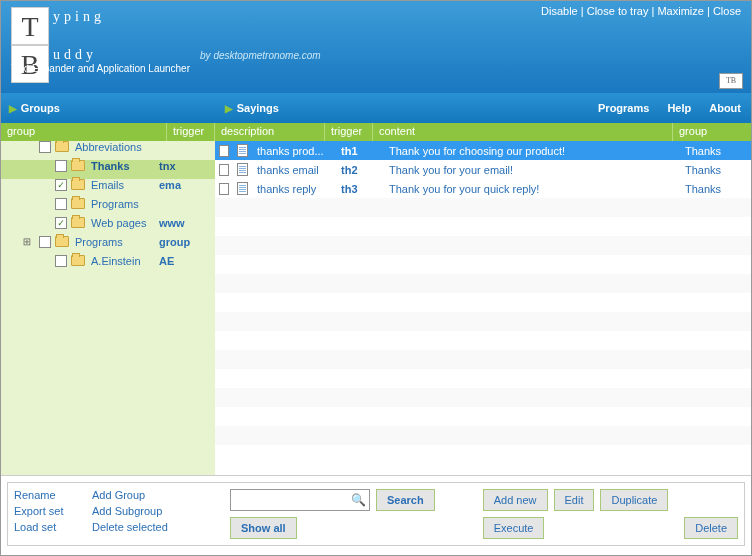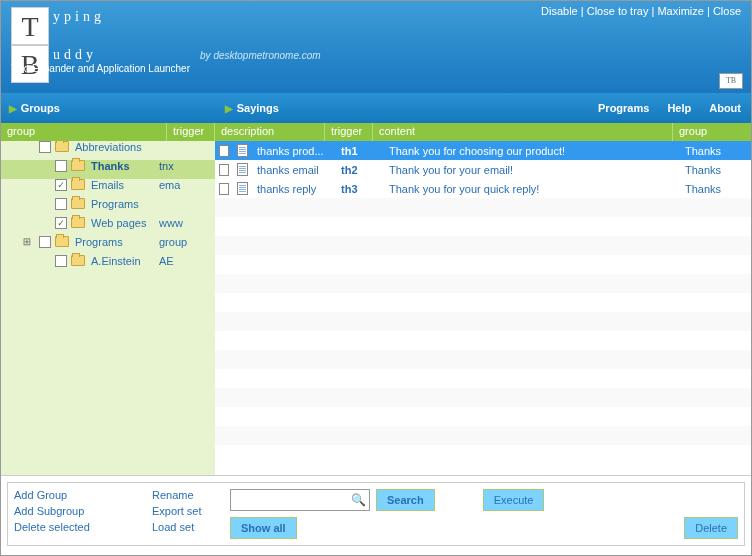--- a/index.html
+++ b/index.html
@@ -37,21 +37,21 @@
 
 .tree-panel { width: 214px; background: #e8f3cf; overflow: auto; }
 .tree-row { display: flex; height: 19px; padding-left: 18px; cursor: pointer; }
 .tree-row.selected { background: #c3e08f; }
 .exp-spacer { width: 16px; display: inline-block; text-align: center; color: #666; font-size: 10px; }
 .cb { width: 12px; height: 12px; background: #fff; border: 1px solid #888; display: inline-flex; align-items: center; justify-content: center; margin: 0 4px; font-size: 9px; color: #3a7c1a; }
 .folder { width: 14px; height: 11px; background: #f5d77a; border: 1px solid #c9a43a; border-radius: 1px; display: inline-block; margin-right: 6px; position: relative; }
 .folder::before { content: ''; position: absolute; top: -3px; left: 0; width: 6px; height: 3px; background: #f5d77a; border: 1px solid #c9a43a; border-bottom: none; }
 .tree-label { color: #2b6fb5; flex: 1; }
 .tree-row.selected .tree-label { font-weight: bold; color: #1e5a96; }
-.tree-trig { width: 56px; color: #2b6fb5; font-weight: normal; }
+.tree-trig { width: 56px; color: #2b6fb5; font-weight: bold; }
 .tree-row.selected .tree-trig { color: #1e5a96; }
 
 .actions-panel { flex: 1; overflow: auto; }
 .act-row { display: flex; height: 19px; align-items: center; cursor: pointer; }
 .act-row.selected { background: #3399ee; color: #fff; align-items: center; }
 .act-cell { padding: 0 6px; }
 .ac-cb { width: 18px; display: flex; align-items: center; justify-content: center; }
 .ac-ico { width: 18px; display: flex; align-items: center; justify-content: center; }
 .doc-icon { width: 11px; height: 13px; background: #fff; border: 1px solid #888; position: relative; }
 .doc-icon::before { content: ''; position: absolute; top: 2px; left: 1px; right: 1px; height: 1px; background: #88b4dd; box-shadow: 0 2px 0 #88b4dd, 0 4px 0 #88b4dd, 0 6px 0 #88b4dd; }
@@ -67,21 +67,21 @@
 .footer-inner { border: 1px solid #ccc; height: 64px; display: flex; padding: 6px; gap: 8px; }
 .ft-col { display: flex; flex-direction: column; gap: 4px; }
 .ft-col a { color: #2b6fb5; cursor: pointer; }
 .ft-col.primary { width: 130px; }
 .ft-col.secondary { width: 70px; }
 .ft-search-row { display: flex; align-items: flex-start; gap: 6px; flex-direction: column; }
 .search-line { display: flex; gap: 6px; }
 .search-box { position: relative; }
 .search-box input { width: 140px; height: 22px; border: 1px solid #999; padding: 2px 20px 2px 4px; }
 .search-box .mag { position: absolute; right: 4px; top: 4px; font-size: 12px; color: #666; }
-.btn { height: 22px; padding: 0 10px; border: 1px solid #a9c97a; background: #7dd3fc; color: #2b6fb5; font-weight: bold; cursor: pointer; }
+.btn { height: 22px; padding: 0 10px; border: 1px solid #a9c97a; background: #e5e5e5; color: #2b6fb5; font-weight: bold; cursor: pointer; }
 .btn.plain { font-weight: normal; }
 .ft-actions { display: flex; flex-direction: column; gap: 6px; margin-left: 40px; }
 .ft-act-row { display: flex; gap: 6px; }
 .ft-delete { margin-left: auto; margin-top: 28px; }
 </style>
 </head>
 <body>
 
 <div class="app">
 
@@ -235,42 +235,47 @@
         <div class="act-empty"></div>
         <div class="act-empty alt"></div>
         <div class="act-empty"></div>
         <div class="act-empty alt"></div>
         <div class="act-empty"></div>
       </div>
   </div>
 
   <div class="footer">
     <div class="footer-inner">
+      <div class="ft-col secondary">
+        <a>Rename</a>
+        <a>Export set</a>
+        <a>Load set</a>
+      </div>
       <div class="ft-col primary">
         <a>Add Group</a>
         <a>Add Subgroup</a>
         <a>Delete selected</a>
-      </div>
-      <div class="ft-col secondary">
-        <a>Rename</a>
-        <a>Export set</a>
-        <a>Load set</a>
       </div>
       <div class="ft-search-row">
         <div class="search-line">
           <div class="search-box">
             <input type="text" placeholder="" style="">
             <span class="mag">🔍</span>
           </div>
           <button class="btn">Search</button>
         </div>
         <button class="btn">Show all</button>
       </div>
       <div class="ft-actions">
         <div class="ft-act-row">
+          <button class="btn plain">Add new</button>
+          <button class="btn plain">Edit</button>
+          <button class="btn plain">Duplicate</button>
+        </div>
+        <div class="ft-act-row">
           <button class="btn plain">Execute</button>
         </div>
       </div>
       <div class="ft-delete">
         <button class="btn plain">Delete</button>
       </div>
     </div>
   </div>
 
 </div>

